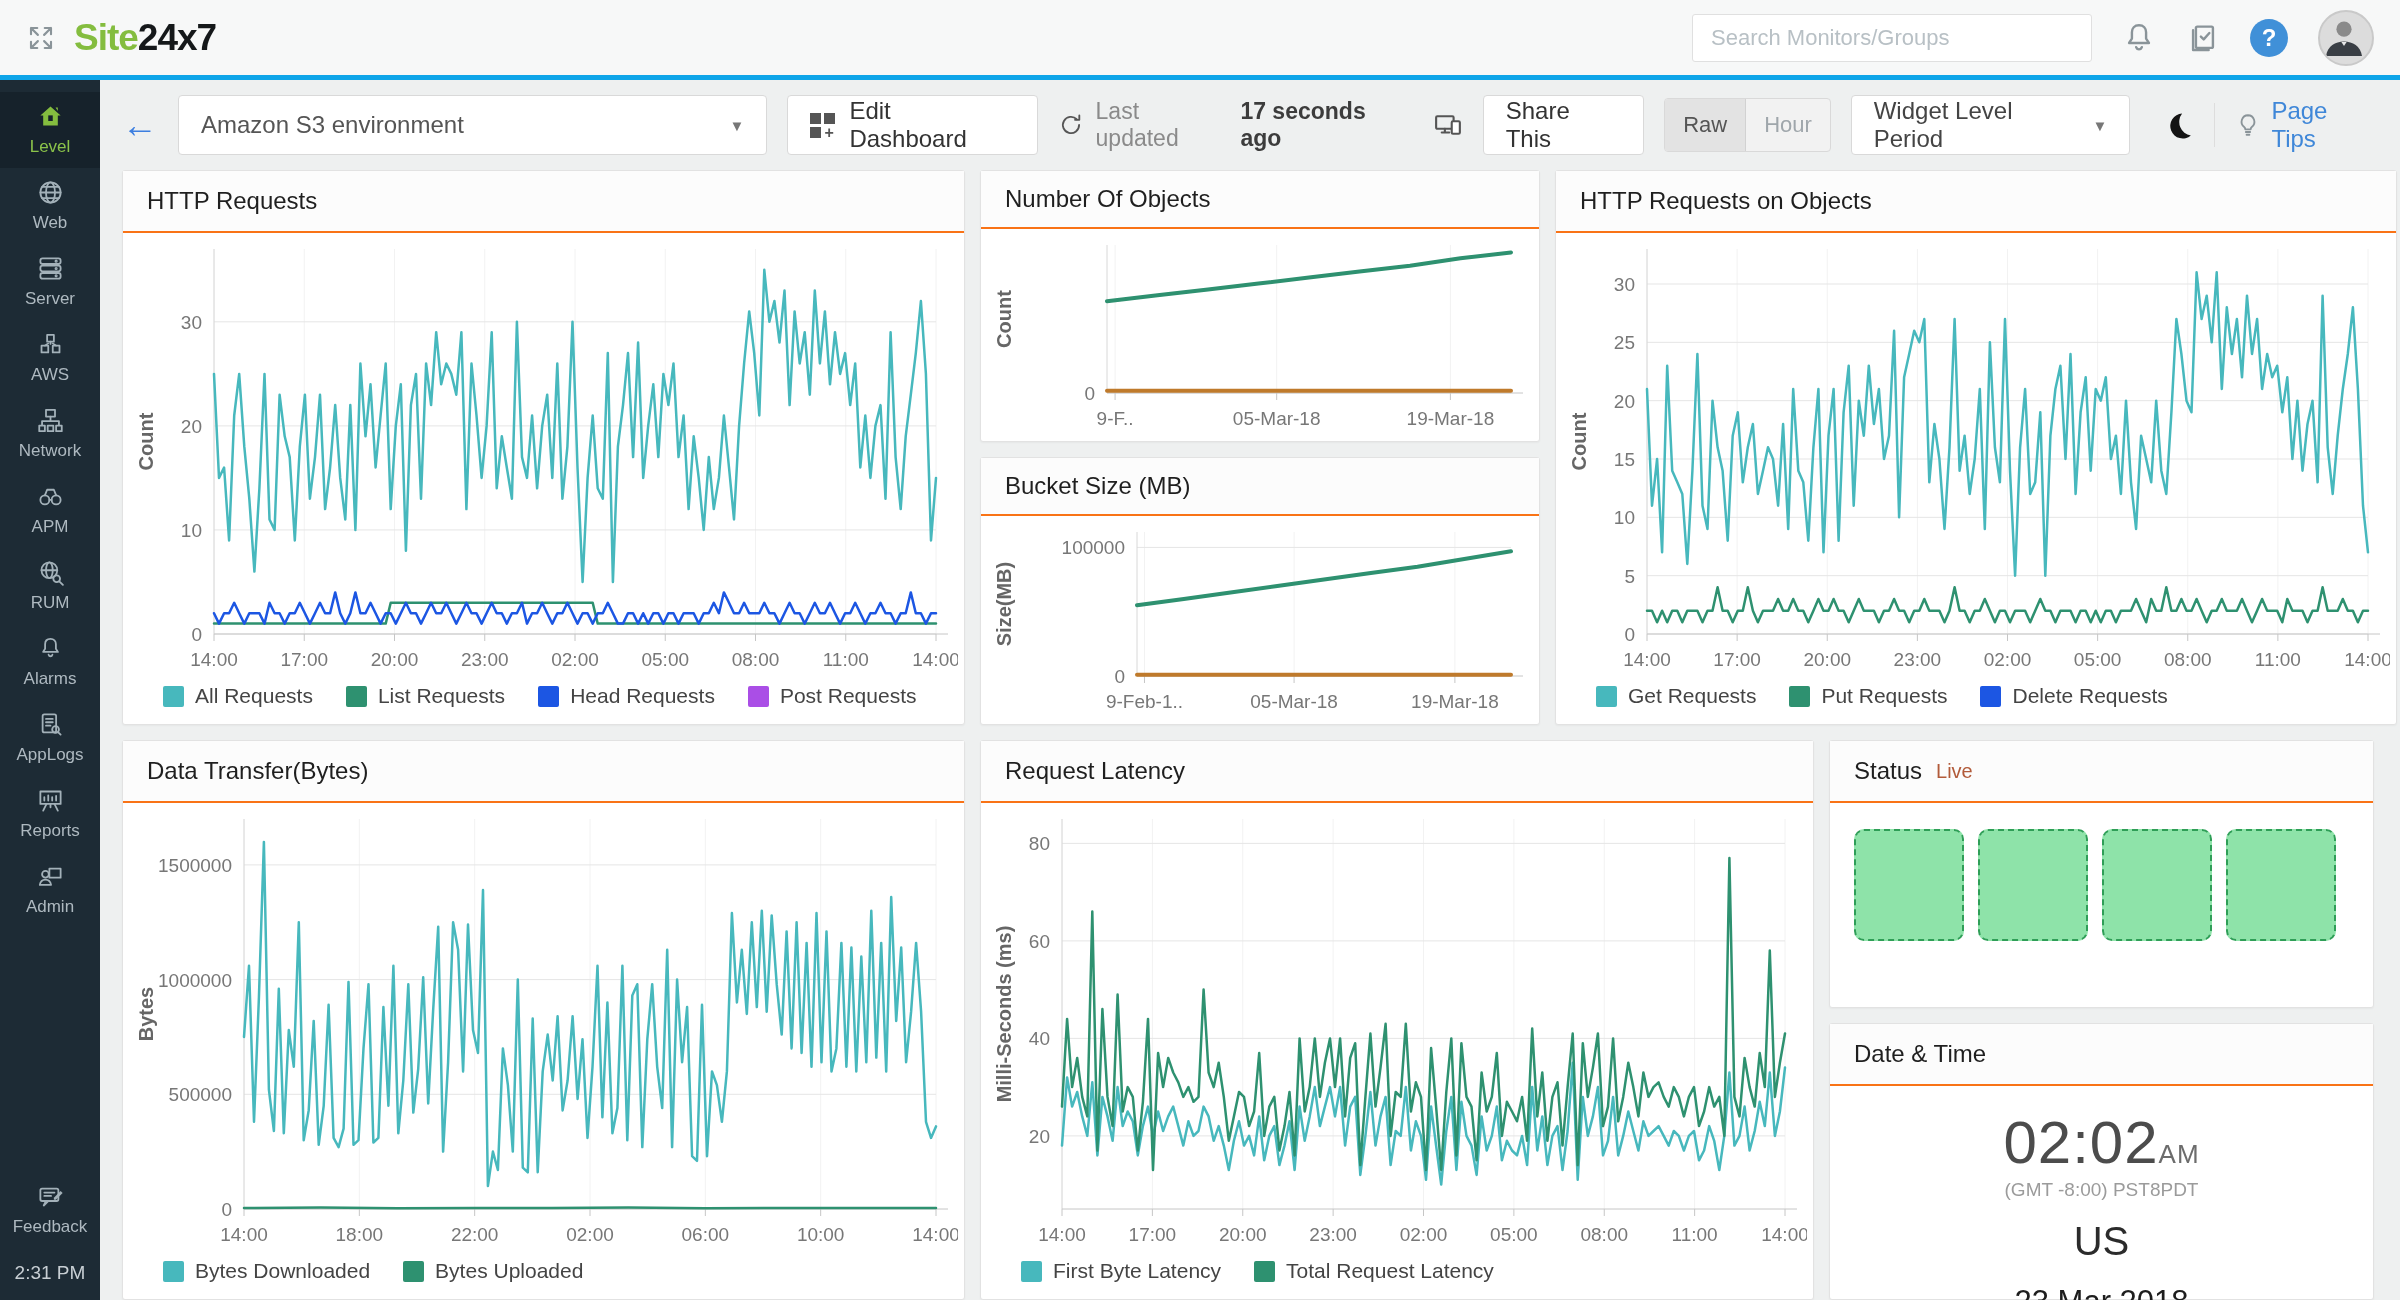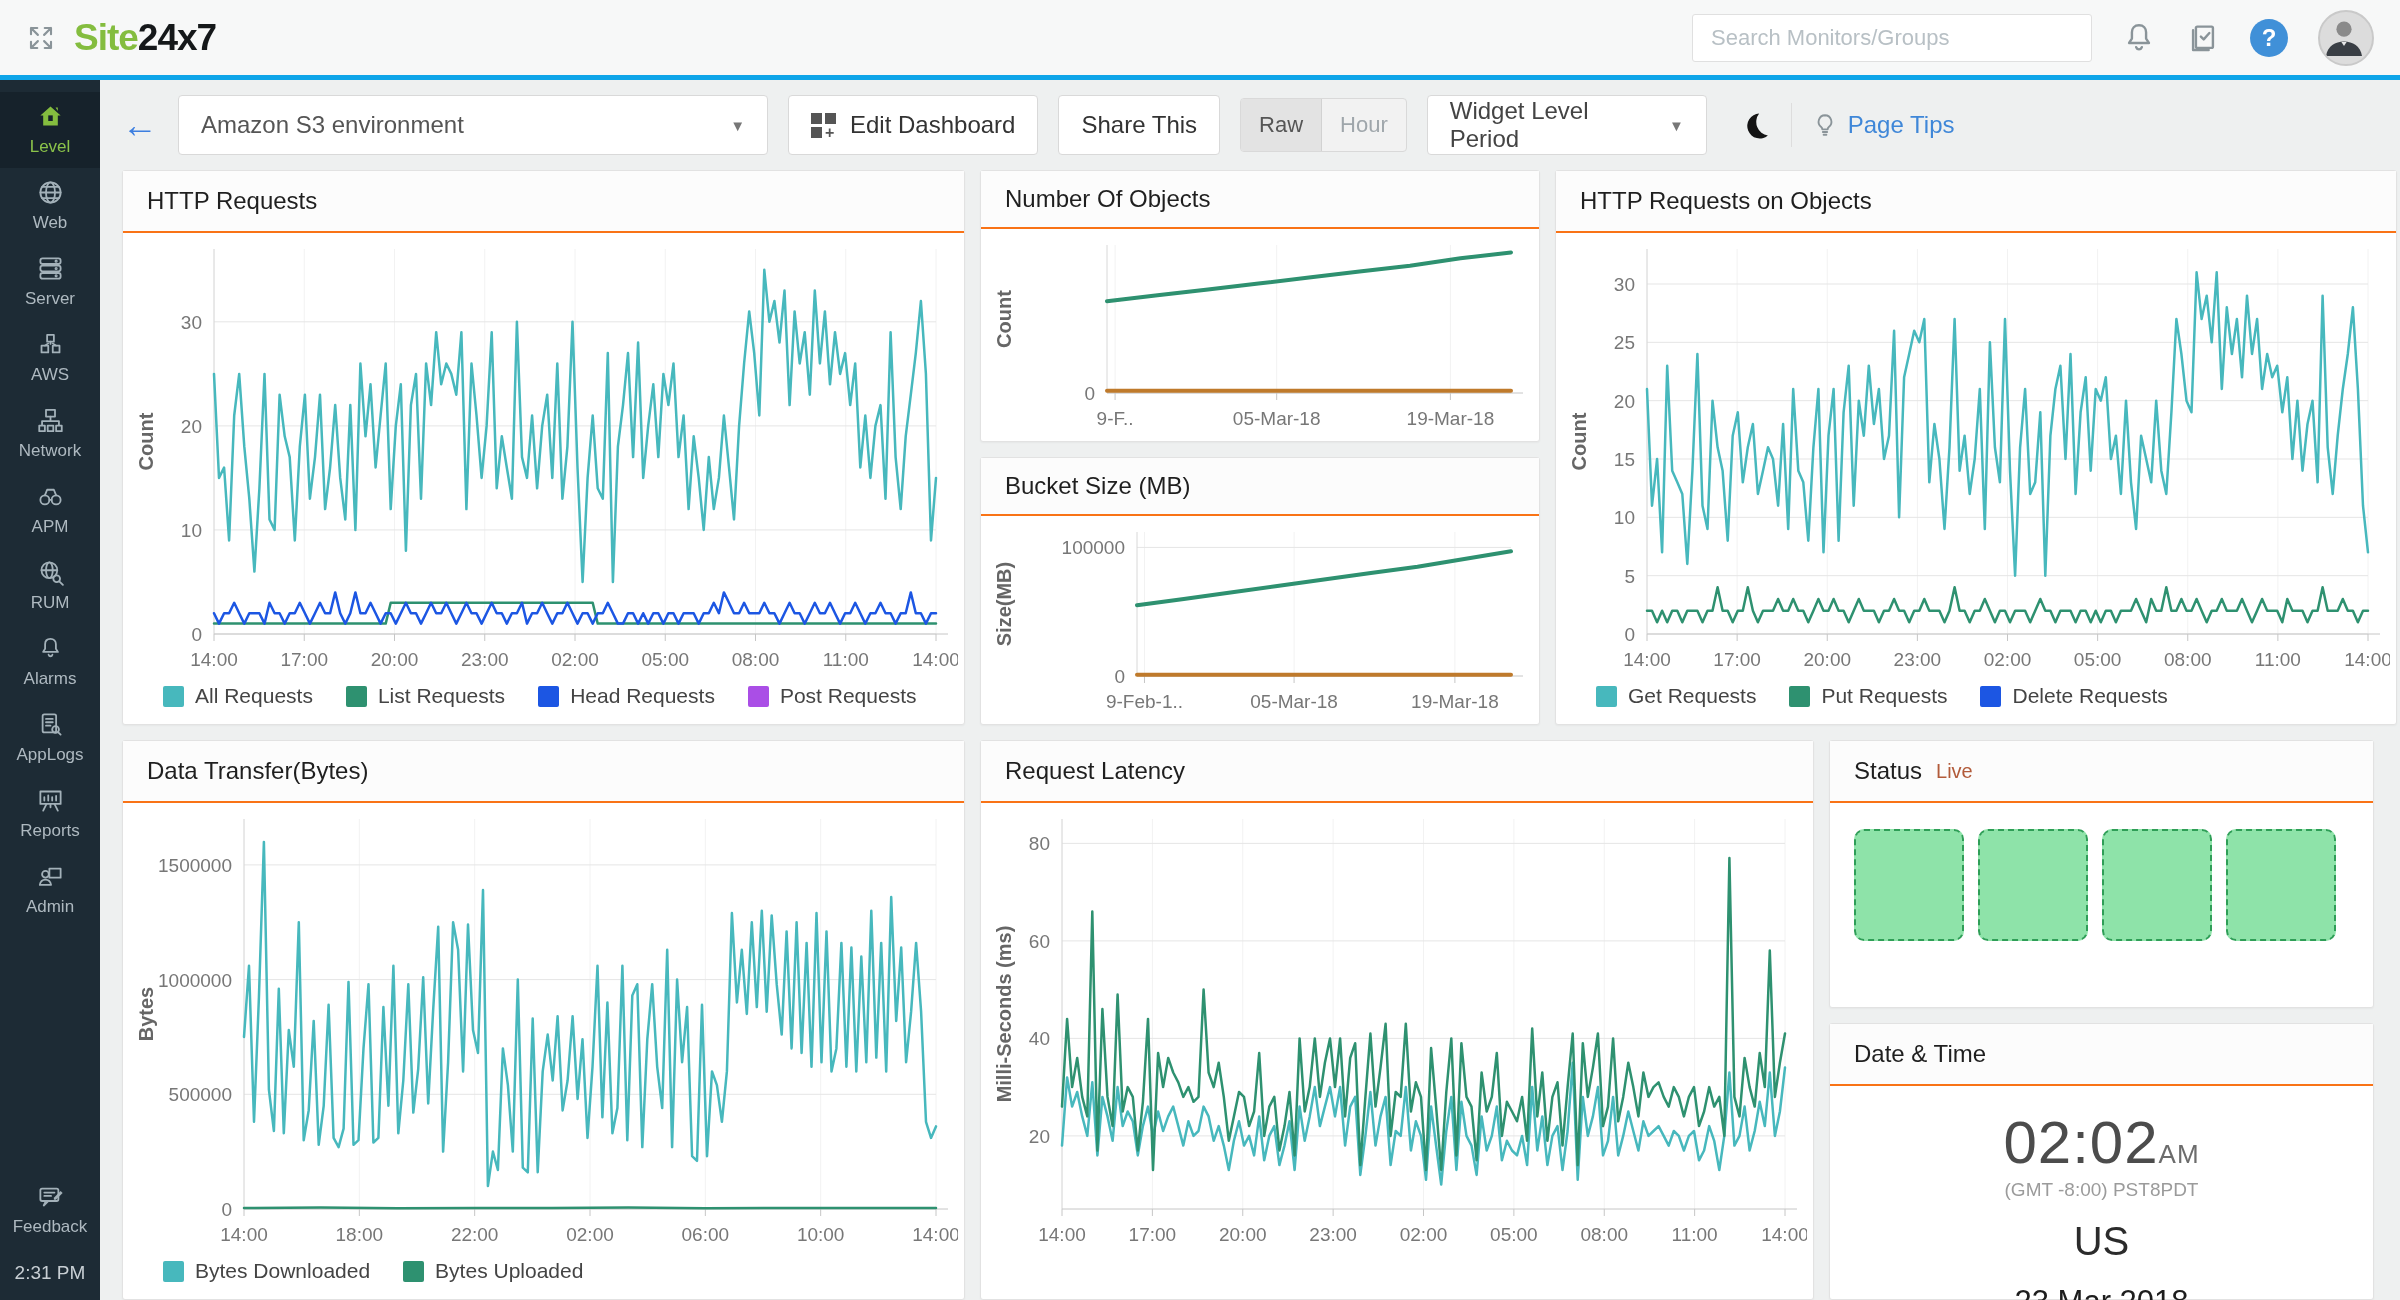--- a/index.html
+++ b/index.html
@@ -230,20 +230,33 @@
         </div>
         <div class="ctl" style="color:#333;">
           <span class="gridicon">
               <span></span>
               <span></span>
               <span></span>
               <span class="plus">+</span>
             </span>
           <span>Edit Dashboard</span>
         </div>
+        <div class="upd">
+          <svg class="hico" width="26" height="26" viewBox="0 0 24 24" style="stroke:#555;">
+            <path d="M19.5 12a7.5 7.5 0 1 1-2.2-5.3"></path>
+              <path d="M19.7 3.2v4h-4" fill="none"></path>
+          </svg>
+          <span>Last updated</span>
+          <b>17 seconds ago</b>
+          <svg class="hico" width="30" height="30" viewBox="0 0 24 24" style="stroke:#555;margin-left:8px;">
+            <rect x="2.5" y="5" width="14" height="10" rx="1"></rect>
+              <path d="M7 18h6M9.5 15v3"></path>
+              <rect x="15" y="9" width="6.5" height="10" rx="1" fill="#fff"></rect>
+          </svg>
+        </div>
         <div class="ctl" style="color:#333;">
             <span>Share This</span>
           </div>
         <div class="seg">
           <span class="on">Raw</span>
           <span class="off">Hour</span>
         </div>
         <div class="ctl dd2">
           <span>Widget Level Period</span>
           <span class="caret">▼</span>
@@ -538,20 +551,30 @@
                   <line x1="617.25" y1="404" x2="617.25" y2="411" stroke="#c6c6c6"></line>
                   <text x="617.25" y="436" text-anchor="middle" fill="#777" font-size="19" font-family="Liberation Sans, sans-serif">08:00</text>
                   <line x1="707.625" y1="404" x2="707.625" y2="411" stroke="#c6c6c6"></line>
                   <text x="707.625" y="436" text-anchor="middle" fill="#777" font-size="19" font-family="Liberation Sans, sans-serif">11:00</text>
                   <line x1="798" y1="404" x2="798" y2="411" stroke="#c6c6c6"></line>
                   <text x="798" y="436" text-anchor="middle" fill="#777" font-size="19" font-family="Liberation Sans, sans-serif">14:00</text>
                   <text transform="translate(24,209) rotate(-90)" text-anchor="middle" fill="#666" font-size="20" font-weight="bold" font-family="Liberation Sans, sans-serif">Milli-Seconds (ms)</text>
                   <polyline points="75.0,340.6 80.1,272.4 85.1,301.6 90.2,287.0 95.2,311.4 100.3,330.9 105.3,277.3 110.4,350.4 115.4,291.9 120.5,311.4 125.6,335.8 130.6,282.1 135.7,321.1 140.7,306.5 145.8,316.3 150.8,350.4 155.9,321.1 161.0,301.6 166.0,330.9 171.1,306.5 176.1,326.0 181.2,311.4 186.2,301.6 191.3,321.1 196.3,340.6 201.4,316.3 206.5,330.9 211.5,326.0 216.6,301.6 221.6,311.4 226.7,335.8 231.7,321.1 236.8,340.6 241.8,365.0 246.9,335.8 252.0,316.3 257.0,340.6 262.1,330.9 267.1,350.4 272.2,311.4 277.2,355.3 282.3,330.9 287.3,321.1 292.4,360.1 297.5,340.6 302.5,316.3 307.6,365.0 312.6,301.6 317.7,335.8 322.7,311.4 327.8,282.1 332.9,321.1 337.9,301.6 343.0,282.1 348.0,311.4 353.1,282.1 358.1,340.6 363.2,301.6 368.2,291.9 373.3,369.9 378.4,330.9 383.4,287.0 388.5,340.6 393.5,311.4 398.6,291.9 403.6,360.1 408.7,326.0 413.7,330.9 418.8,282.1 423.9,345.5 428.9,316.3 434.0,330.9 439.0,374.8 444.1,301.6 449.1,340.6 454.2,379.6 459.3,326.0 464.3,291.9 469.4,365.0 474.4,296.8 479.5,330.9 484.5,340.6 489.6,369.9 494.6,311.4 499.7,345.5 504.8,330.9 509.8,301.6 514.9,355.3 519.9,335.8 525.0,345.5 530.0,350.4 535.1,330.9 540.1,360.1 545.2,282.1 550.3,345.5 555.3,311.4 560.4,360.1 565.4,330.9 570.5,321.1 575.5,365.0 580.6,326.0 585.7,257.8 590.7,374.8 595.8,291.9 600.8,330.9 605.9,311.4 610.9,282.1 616.0,350.4 621.0,335.8 626.1,291.9 631.2,350.4 636.2,330.9 641.3,306.5 646.3,326.0 651.4,345.5 656.4,316.3 661.5,330.9 666.5,326.0 671.6,321.1 676.7,330.9 681.7,340.6 686.8,326.0 691.8,330.9 696.9,345.5 701.9,330.9 707.0,326.0 712.0,355.3 717.1,345.5 722.2,321.1 727.2,335.8 732.3,365.0 737.3,330.9 742.4,267.5 747.4,340.6 752.5,330.9 757.6,301.6 762.6,345.5 767.7,326.0 772.7,296.8 777.8,321.1 782.8,267.5 787.9,330.9 792.9,306.5 798.0,262.6" fill="none" stroke="#47b8bd" stroke-width="2.5" stroke-linejoin="round" stroke-linecap="round"></polyline>
                   <polyline points="75.0,301.6 80.1,213.9 85.1,282.1 90.2,252.9 95.2,291.9 100.3,311.4 105.3,106.6 110.4,345.5 115.4,204.1 120.5,291.9 125.6,321.1 130.6,189.5 135.7,306.5 140.7,282.1 145.8,291.9 150.8,345.5 155.9,296.8 161.0,213.9 166.0,365.0 171.1,248.0 176.1,282.1 181.2,252.9 186.2,267.5 191.3,277.3 196.3,291.9 201.4,282.1 206.5,296.8 211.5,291.9 216.6,184.6 221.6,267.5 226.7,282.1 231.7,257.8 236.8,291.9 241.8,335.8 246.9,311.4 252.0,287.0 257.0,291.9 262.1,321.1 267.1,306.5 272.2,248.0 277.2,330.9 282.3,301.6 287.3,291.9 292.4,345.5 297.5,321.1 302.5,287.0 307.6,350.4 312.6,233.4 317.7,306.5 322.7,282.1 327.8,233.4 332.9,291.9 337.9,257.8 343.0,233.4 348.0,282.1 353.1,233.4 358.1,311.4 363.2,252.9 368.2,238.2 373.3,360.1 378.4,291.9 383.4,228.5 388.5,301.6 393.5,262.6 398.6,218.8 403.6,330.9 408.7,287.0 413.7,291.9 418.8,218.8 423.9,306.5 428.9,277.3 434.0,291.9 439.0,365.0 444.1,243.1 449.1,301.6 454.2,365.0 459.3,287.0 464.3,233.4 469.4,350.4 474.4,238.2 479.5,291.9 484.5,301.6 489.6,355.3 494.6,267.5 499.7,306.5 504.8,291.9 509.8,248.0 514.9,330.9 519.9,296.8 525.0,306.5 530.0,316.3 535.1,291.9 540.1,335.8 545.2,223.6 550.3,311.4 555.3,267.5 560.4,335.8 565.4,291.9 570.5,277.3 575.5,340.6 580.6,282.1 585.7,228.5 590.7,360.1 595.8,238.2 600.8,291.9 605.9,262.6 610.9,228.5 616.0,321.1 621.0,301.6 626.1,233.4 631.2,316.3 636.2,291.9 641.3,257.8 646.3,282.1 651.4,311.4 656.4,267.5 661.5,291.9 666.5,282.1 671.6,277.3 676.7,291.9 681.7,301.6 686.8,282.1 691.8,291.9 696.9,311.4 701.9,291.9 707.0,282.1 712.0,321.1 717.1,306.5 722.2,282.1 727.2,301.6 732.3,291.9 737.3,330.9 742.4,53.0 747.4,291.9 752.5,311.4 757.6,252.9 762.6,282.1 767.7,301.6 772.7,248.0 777.8,282.1 782.8,145.6 787.9,291.9 792.9,257.8 798.0,228.5" fill="none" stroke="#2e9170" stroke-width="2.5" stroke-linejoin="round" stroke-linecap="round"></polyline>
                 </svg></div>
+            <div class="legend">
+                <span class="li">
+                  <span class="sw" style="background: rgb(71, 184, 189);"></span>
+                  <span>First Byte Latency</span>
+                </span>
+                <span class="li">
+                  <span class="sw" style="background: rgb(46, 145, 112);"></span>
+                  <span>Total Request Latency</span>
+                </span>
+              </div>
           </div>
           <div class="col">
             <div class="panel w-e h-5">
               <div class="phead">
                 <span>Status</span>
                 <span class="live">Live</span>
               </div>
               <div class="status-boxes">
                 <div class="sbox"></div>
                 <div class="sbox"></div>

